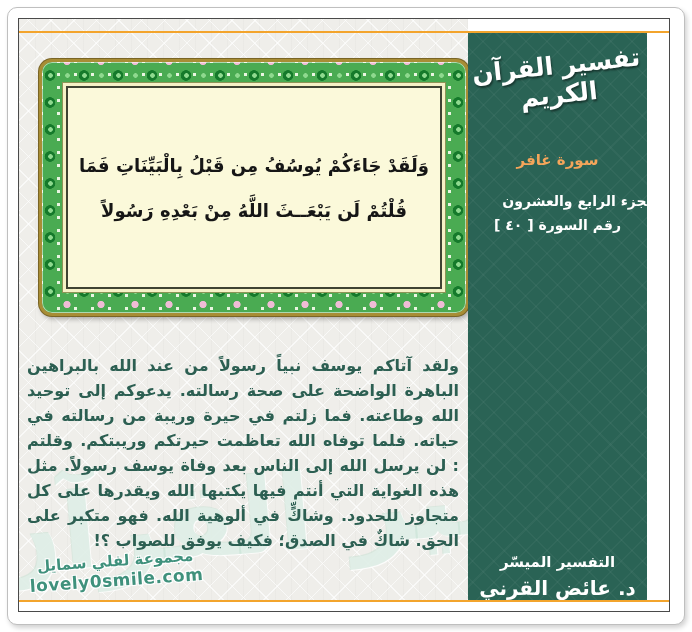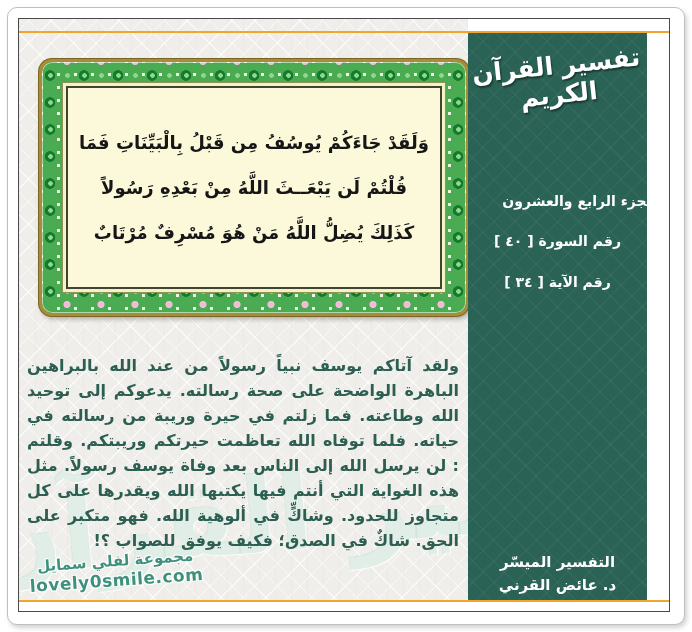--- a/index.html
+++ b/index.html
@@ -123,24 +123,24 @@
   }
   .sb { position: absolute; width: 100%; text-align: center; direction: rtl; color: #ffffff; }
   .s-title {
     top: 18px;
     font-size: 25px; font-weight: bold; line-height: 29px;
     transform: rotate(-6deg);
     text-shadow: 1px 2px 2px rgba(0,0,0,0.45);
   }
   .s-surah  { top: 118px; font-size: 15px; font-weight: bold; color: #f5a55a; }
   .s-juz    { top: 160px; font-size: 14px; font-weight: bold; margin-left: 22px; }
-  .s-num    { top: 200px; font-size: 14px; font-weight: bold; }
+  .s-num    { top: 184px; font-size: 14px; font-weight: bold; }
   .s-ayah   { top: 241px; font-size: 14px; font-weight: bold; }
   .s-src    { top: 520px; font-size: 15px; font-weight: bold; }
-  .s-author { top: 543px; font-size: 15px; font-weight: bold; }
+  .s-author { top: 543px; font-size: 20px; font-weight: bold; }
 
   
   .rule {
     position: absolute; left: 0; width: 100%; height: 2px;
     background: #f3a42c;
   }
   .rule-top    { top: 12px; }
   .rule-bottom { top: 581px; }
 </style>
 </head>
@@ -151,37 +151,36 @@
 
   <div class="card">
 
     <div class="main">
       <div class="ghost">تفسير القرآن الكريم</div>
 
       <div class="frame">
         <div class="frame-inner">
           <div class="vline">وَلَقَدْ جَاءَكُمْ يُوسُفُ مِن قَبْلُ بِالْبَيِّنَاتِ فَمَا</div>
           <div class="vline">قُلْتُمْ لَن يَبْعَــثَ اللَّهُ مِنْ بَعْدِهِ رَسُولاً</div>
-          <div class="vline">كَذَلِكَ يُضِلُّ اللَّهُ مَنْ هُوَ مُسْرِفٌ مُرْتَابٌ</div>
         </div>
       </div>
 
       <p class="tafsir">ولقد آتاكم يوسف نبياً رسولاً من عند الله بالبراهين الباهرة الواضحة على صحة رسالته. يدعوكم إلى توحيد الله وطاعته. فما زلتم في حيرة وريبة من رسالته في حياته. فلما توفاه الله تعاظمت حيرتكم وريبتكم. وقلتم : لن يرسل الله إلى الناس بعد وفاة يوسف رسولاً. مثل هذه الغواية التي أنتم فيها يكتبها الله ويقدرها على كل متجاوز للحدود. وشاكٍّ في ألوهية الله. فهو متكبر على الحق. شاكٌ في الصدق؛ فكيف يوفق للصواب ؟!</p>
 
       <div class="brand">
         <div class="brand-ar">مجموعة لفلي سمايل</div>
         <div class="brand-url">lovely0smile.com</div>
       </div>
     </div>
 
     <div class="sidebar">
       <div class="sb s-title">تفسير القرآن الكريم</div>
+      <div class="sb s-surah">سورة غافر</div>
       <div class="sb s-juz">الجزء الرابع والعشرون</div>
       <div class="sb s-num">رقم السورة [ ٤٠ ]</div>
-      <div class="sb s-ayah">رقم الآية [ ٣٤ ]</div>
       <div class="sb s-src">التفسير الميسّر</div>
       <div class="sb s-author">د. عائض القرني</div>
     </div>
 
     <div class="rule rule-top"></div>
     <div class="rule rule-bottom"></div>
   </div>
 </div>
 
 </body></html>

